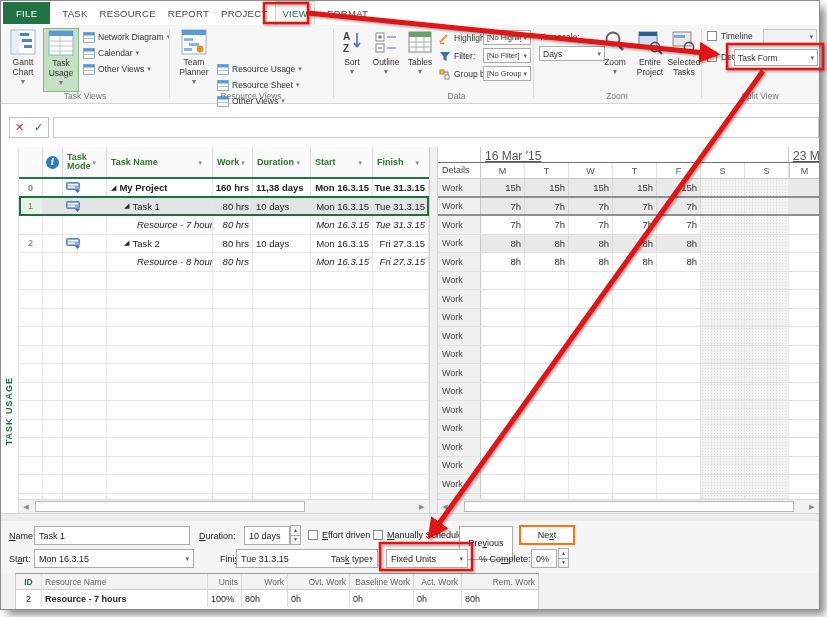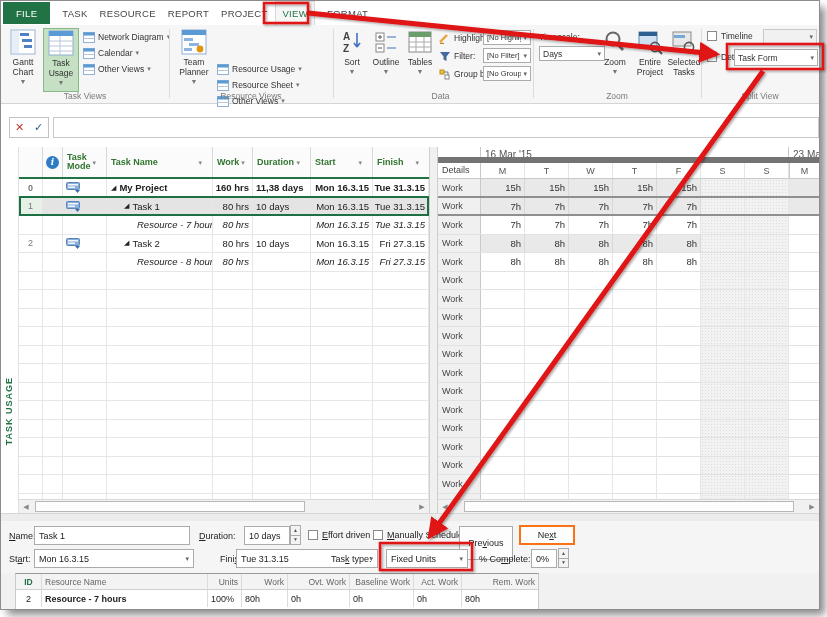--- a/index.html
+++ b/index.html
@@ -77,21 +77,21 @@
   .exp{font-size:7px;color:#222;margin-right:3px;flex:none;}
   .mode-svg{flex:none;}
 
   
   .vsplit{position:absolute;top:146px;left:428px;width:9px;height:366px;background:#f0f0f0;
     border-left:1px solid #cfcfcf;border-right:1px solid #cfcfcf;cursor:col-resize;}
   .hsplit{position:absolute;top:512px;left:0;right:0;height:8px;background:#ececec;border-top:1px solid #d6d6d6;cursor:row-resize;}
 
   
   .grid-pane{position:absolute;top:146px;left:437px;right:0;height:366px;background:#fff;overflow:hidden;}
-  .tier1{display:flex;height:16px;border-bottom:6px solid #737373;font-size:10px;color:#555;}
+  .tier1{display:flex;height:16px;border-bottom:1px solid #737373;font-size:12px;color:#555;text-decoration:underline;}
   .tier2{display:flex;height:16px;border-bottom:1px solid #c9c9c9;font-size:9px;color:#555;}
   .t1-details{width:43px;flex:none;border-right:1px solid #c9c9c9;}
   .t1-week{width:308px;flex:none;padding:2px 0 0 4px;border-right:1px solid #c9c9c9;overflow:hidden;white-space:nowrap;}
   .t1-week2{flex:1;padding:2px 0 0 4px;overflow:hidden;white-space:nowrap;}
   .t2-details{width:43px;flex:none;border-right:1px solid #c9c9c9;font-size:9px;color:#444;padding:2px 0 0 4px;}
   .dayh{width:44px;flex:none;border-right:1px solid #e4e4e4;display:flex;align-items:center;justify-content:center;}
   .dayh.nx{width:30px;border-right:none;border-left:1px solid #c9c9c9;}
   .grows{height:320px;overflow:hidden;}
   .grow{display:flex;height:18.5px;border-bottom:1px solid #e2e2e2;position:relative;background:#fff;}
   .gcell{border-right:1px solid #e6e6e6;font-size:9.5px;color:#333;display:flex;align-items:center;
@@ -325,21 +325,21 @@
         <rect x="1" y="1" width="4" height="4" fill="#f0c243" stroke="#b98c1d"></rect>
         <rect x="6" y="6" width="4" height="4" fill="#fff" stroke="#888"></rect>
         <path d="M5 3 h4 v3" stroke="#777" fill="none"></path>
       </svg>
       <span>Group by:</span>
     </div>
     <div class="combo" style="left:482px;top:41px;width:48px;height:15px;">
       <span style="font-size:7.5px;overflow:hidden;white-space:nowrap;">[No Group]</span>
       <span class="carr">▾</span>
     </div>
-    <div class="rglabel" style="left:316px;width:200px;padding-left:47px;">Data</div>
+    <div class="rglabel" style="left:332px;width:200px;padding-left:47px;">Data</div>
     <div class="rdiv" style="left:532px;"></div>
 
     <div class="flabel" style="left:538px;top:7px;position:absolute;font-size:8.5px;color:#333;">Timescale:</div>
     <div class="combo" style="left:538px;top:21px;width:66px;height:15px;">
       <span>Days</span>
       <span class="carr">▾</span>
     </div>
     <div class="bigbtn" style="left:598px;width:32px;">
       <svg class="bicon" viewBox="0 0 26 26">
         <circle cx="11" cy="10" r="6.5" fill="none" stroke="#666" stroke-width="2"></circle>

